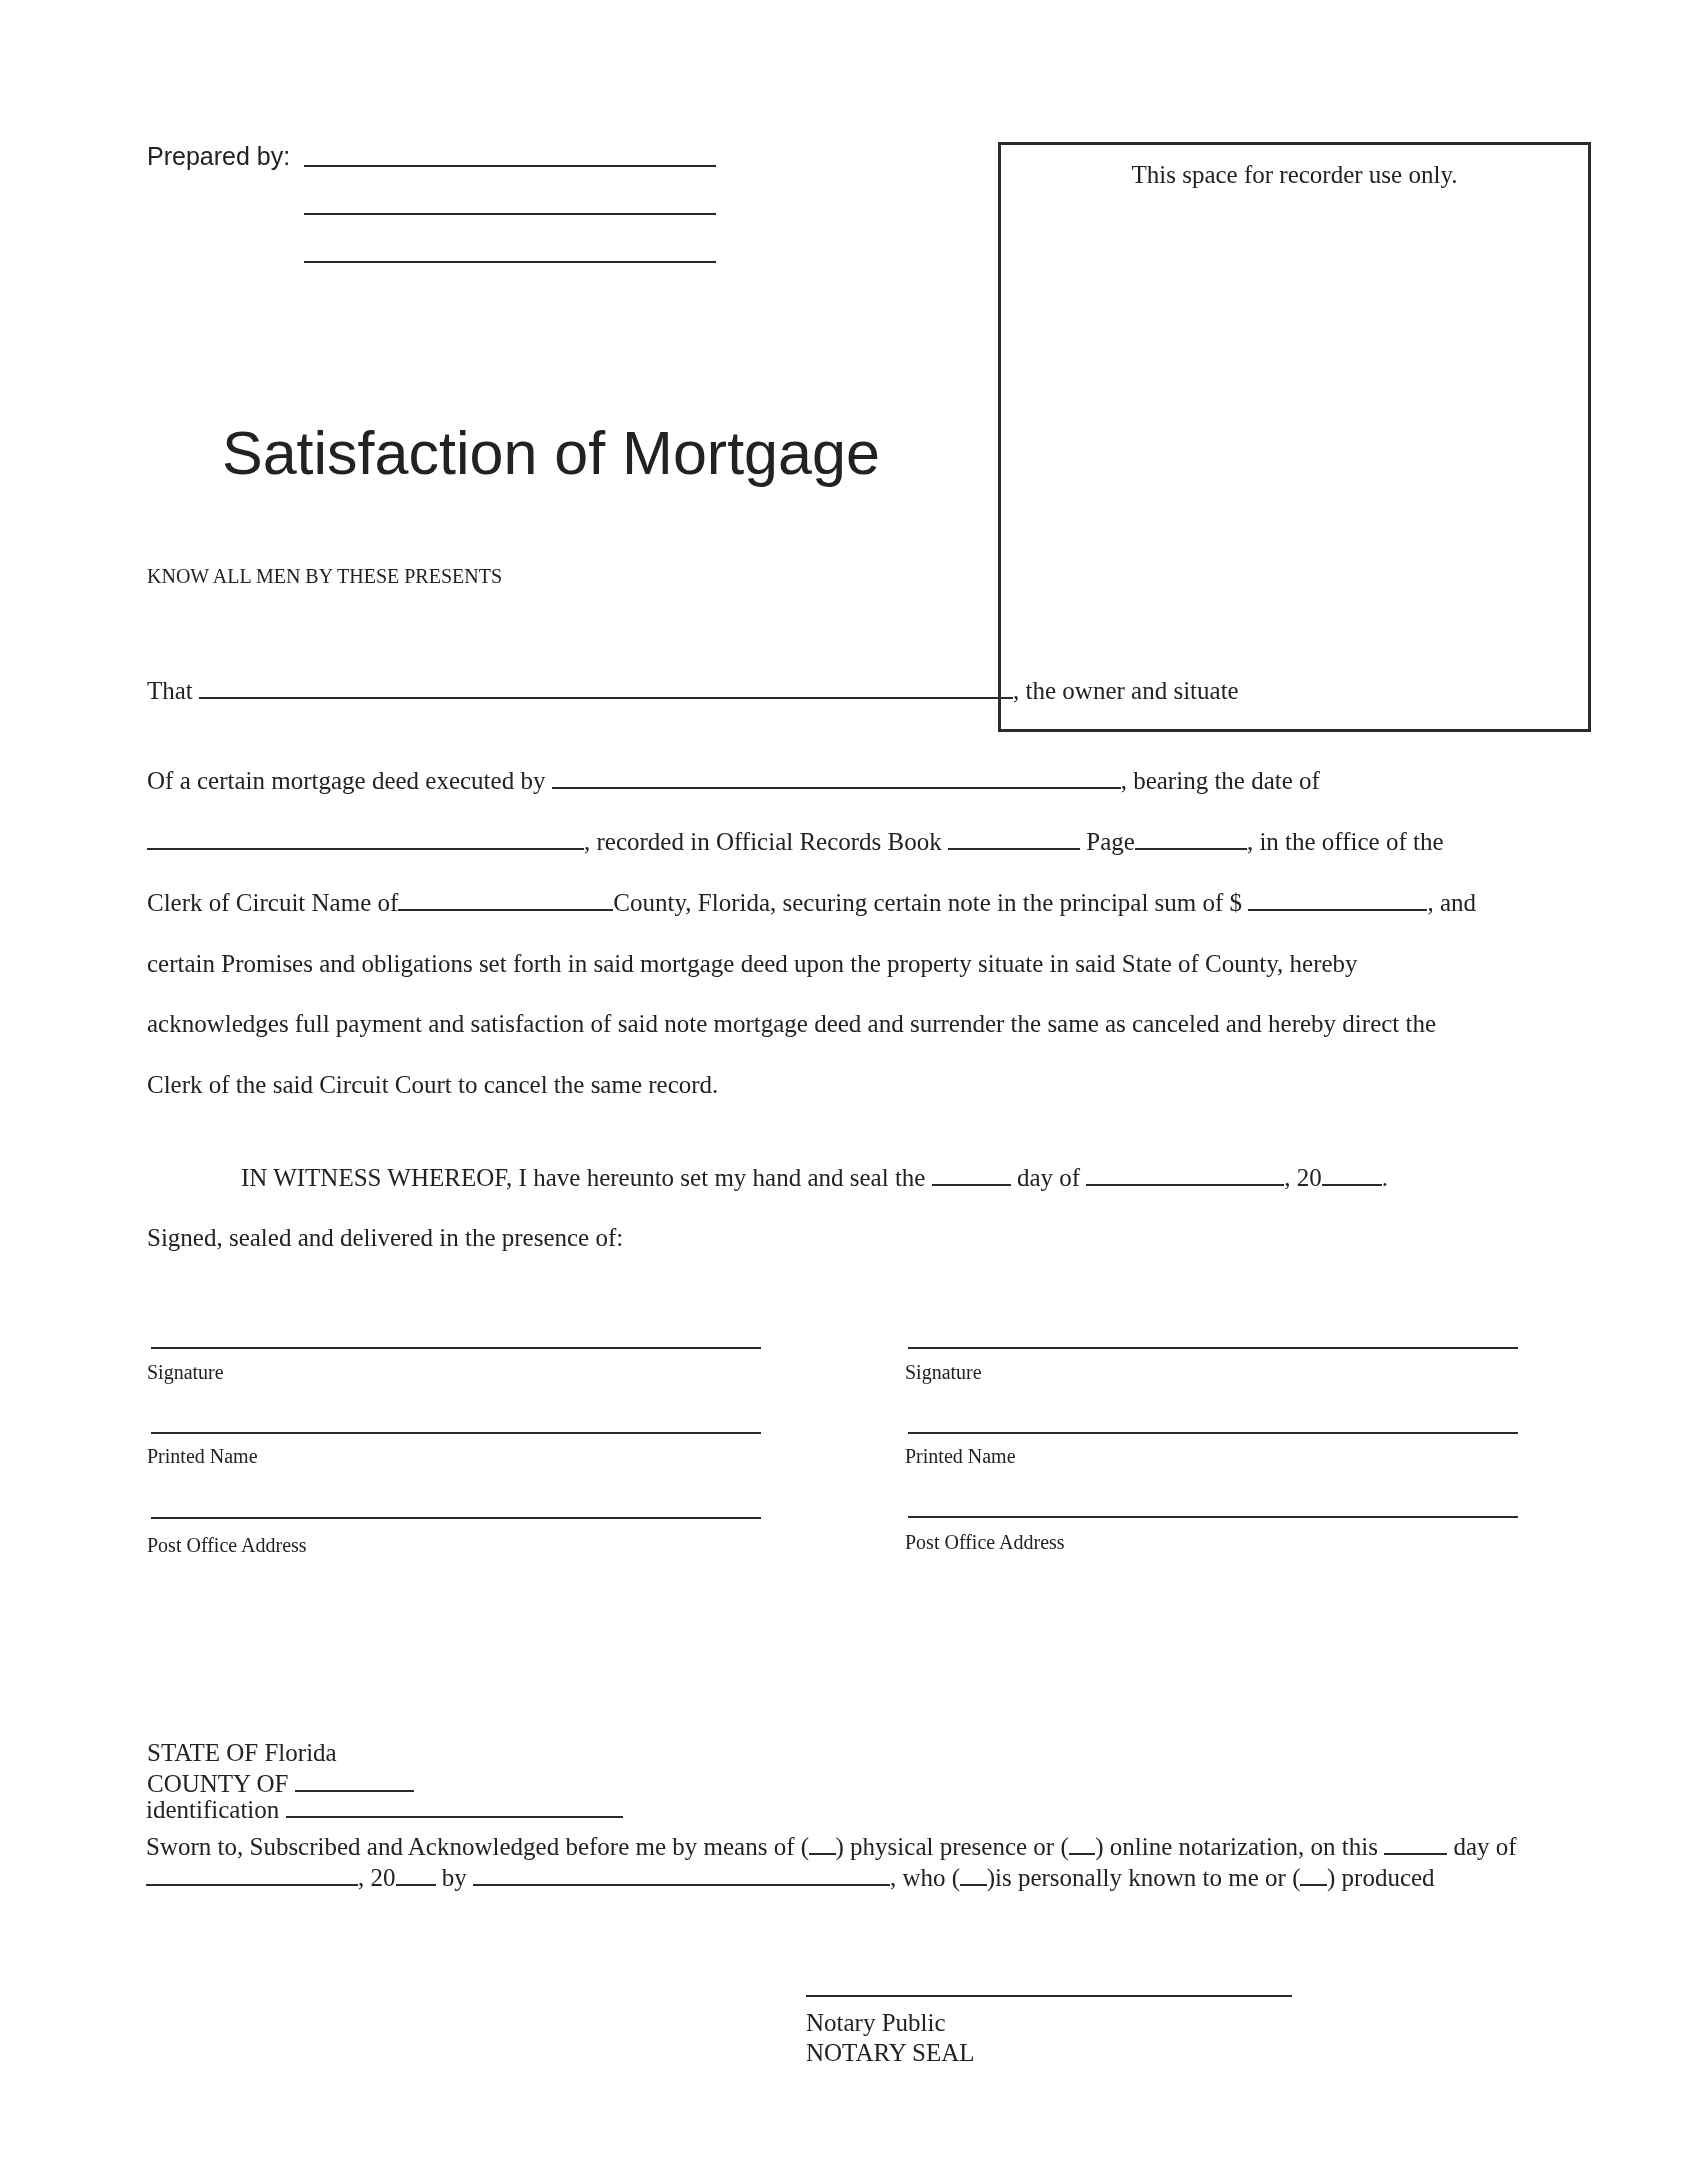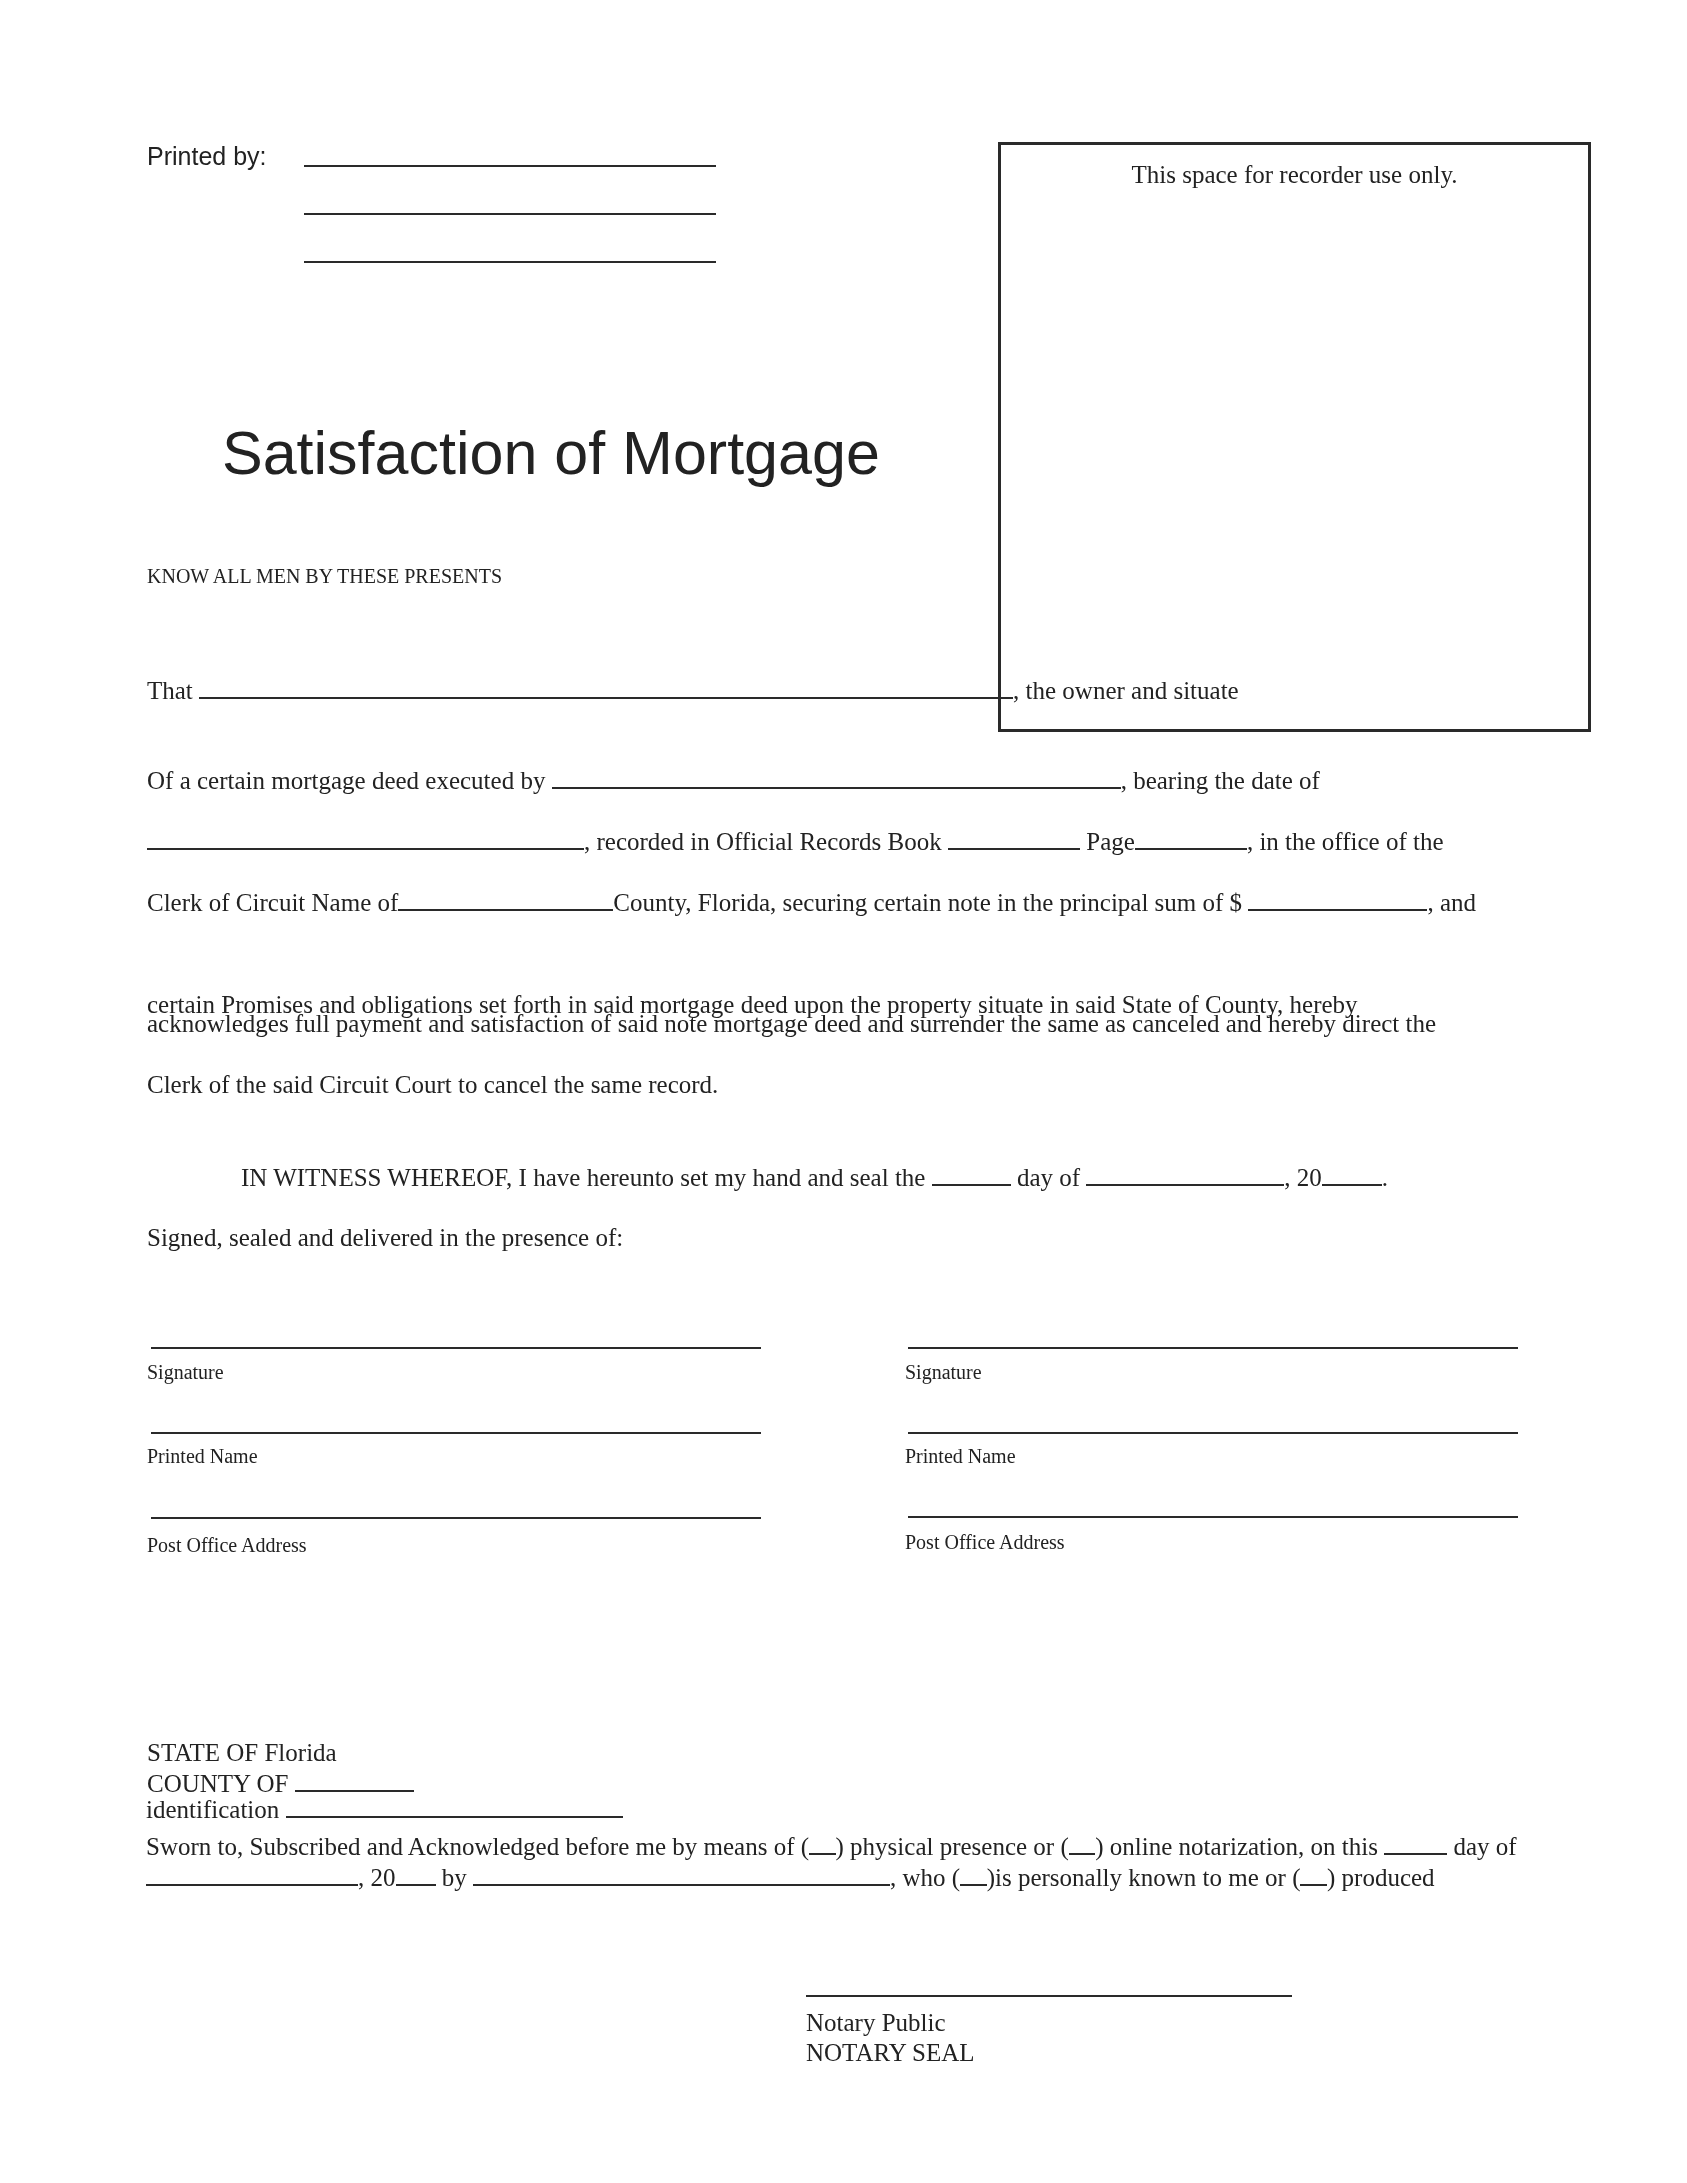--- a/index.html
+++ b/index.html
@@ -11,21 +11,21 @@
   .blank { display: inline-block; border-bottom: 2px solid #2a2a2a; height: 20px; vertical-align: baseline; }
   .para { position: absolute; left: 147px; font-size: 25px; white-space: nowrap; line-height: 1; }
   .small { font-size: 20px; }
   .box { position: absolute; left: 998px; top: 142px; width: 593px; height: 590px; border: 3.3px solid #2a2a2a; box-sizing: border-box; }
   .box-label { position: absolute; left: 0; right: 0; top: 16px; text-align: center; font-size: 25px; }
   .paren { display: inline-block; width: 26.5px; border-bottom: 2px solid #2a2a2a; height: 18.5px; vertical-align: baseline; }
 </style>
 </head>
 <body>
 
-<div class="txt sans" style="left:147px; top:144px; font-size:25px;">Printed by:</div>
+<div class="txt sans" style="left:147px; top:144px; font-size:25px;">Prepared by:</div>
 <div class="line" style="left:304px; top:165px; width:412px;"></div>
 <div class="line" style="left:304px; top:213px; width:412px;"></div>
 <div class="line" style="left:304px; top:261px; width:412px;"></div>
 
 <div class="box">
   <div class="box-label serif">This space for recorder use only.</div>
 </div>
 
 <div class="txt sans" style="left:222px; top:423px; font-size:61px;">Satisfaction of Mortgage</div>
 
@@ -45,21 +45,21 @@
   <span class="blank" style="width:437px;"></span><span>, recorded in Official Records Book</span>
   <span class="blank" style="width:132px;"></span>
   <span>Page</span><span class="blank" style="width:112px;"></span><span>, in the office of the</span>
 </div>
 
 <div class="para serif" style="top:889px;">
   <span>Clerk of Circuit Name of</span><span class="blank" style="width:215px;"></span><span>County, Florida, securing certain note in the principal sum of $</span>
   <span class="blank" style="width:179px;"></span><span>, and</span>
 </div>
 
-<div class="para serif" style="top:992px;font-family:Liberation Serif, serif;">certain Promises and obligations set forth in said mortgage deed upon the property situate in said State of County, hereby</div>
+<div class="para serif" style="top:951px;font-family:Liberation Serif, serif;">certain Promises and obligations set forth in said mortgage deed upon the property situate in said State of County, hereby</div>
 <div class="para serif" style="top:1011px;">acknowledges full payment and satisfaction of said note mortgage deed and surrender the same as canceled and hereby direct the</div>
 <div class="para serif" style="top:1072px;">Clerk of the said Circuit Court to cancel the same record.</div>
 
 <div class="para serif" style="top:1164px; left:241px;">
   <span>IN WITNESS WHEREOF, I have hereunto set my hand and seal the</span>
   <span class="blank" style="width:79px;"></span>
   <span>day of</span>
   <span class="blank" style="width:198px;"></span><span>, 20</span><span class="blank" style="width:60px;"></span><span>.</span>
 </div>
 <div class="para serif" style="top:1225px;">Signed, sealed and delivered in the presence of:</div>

